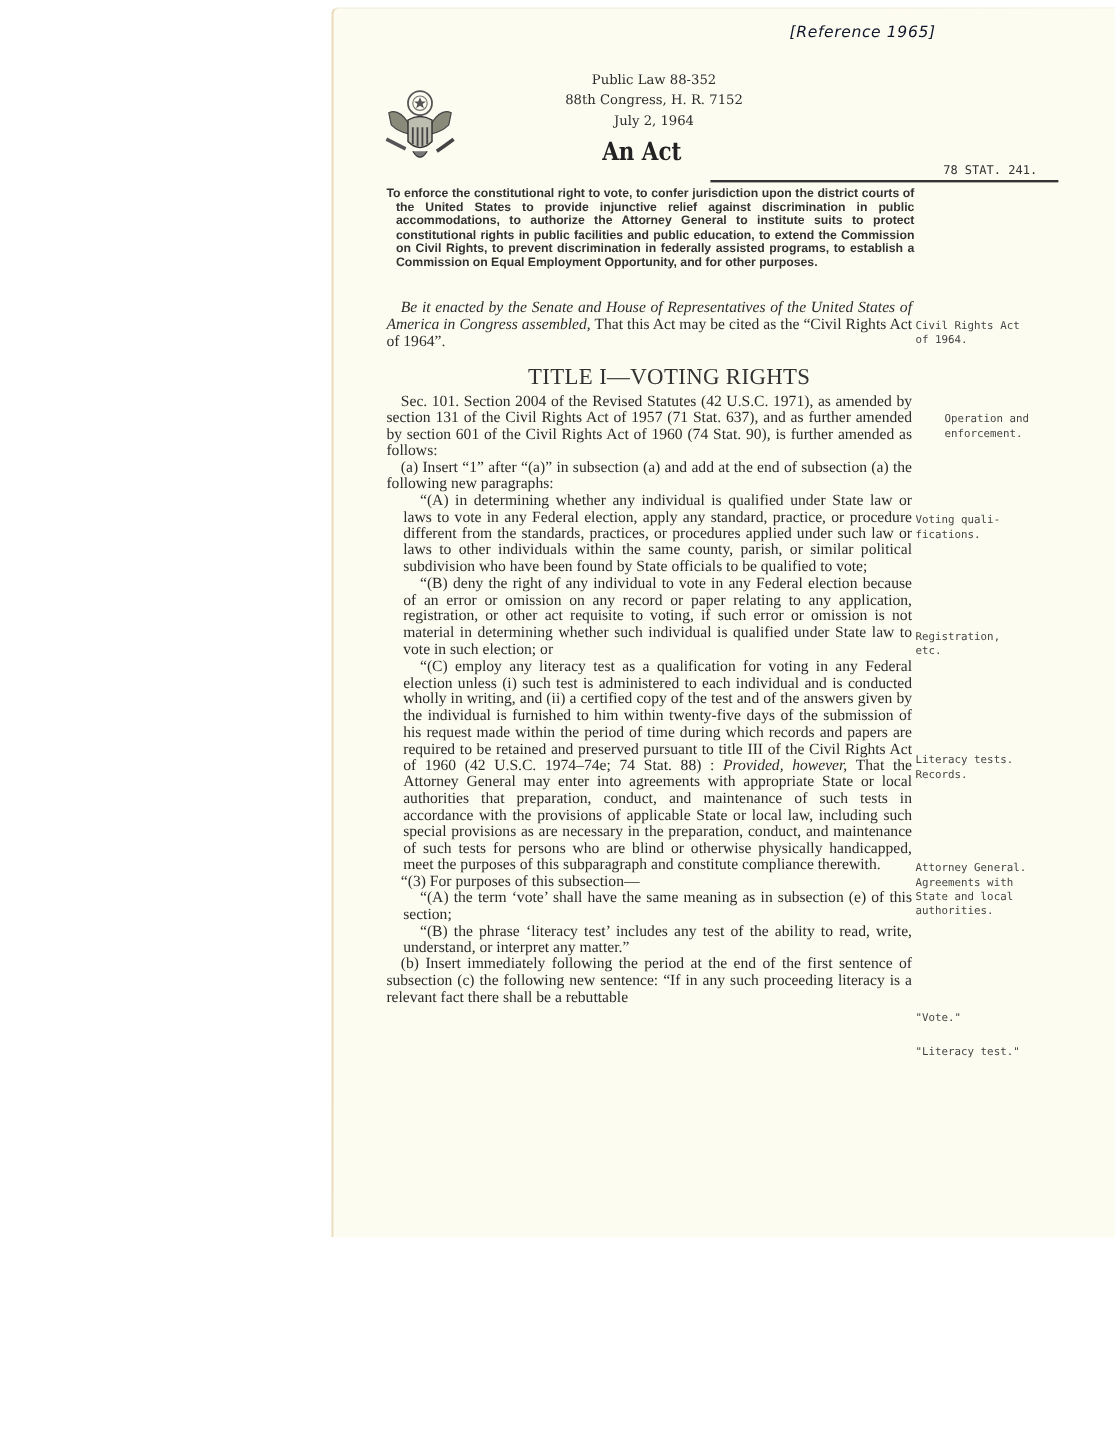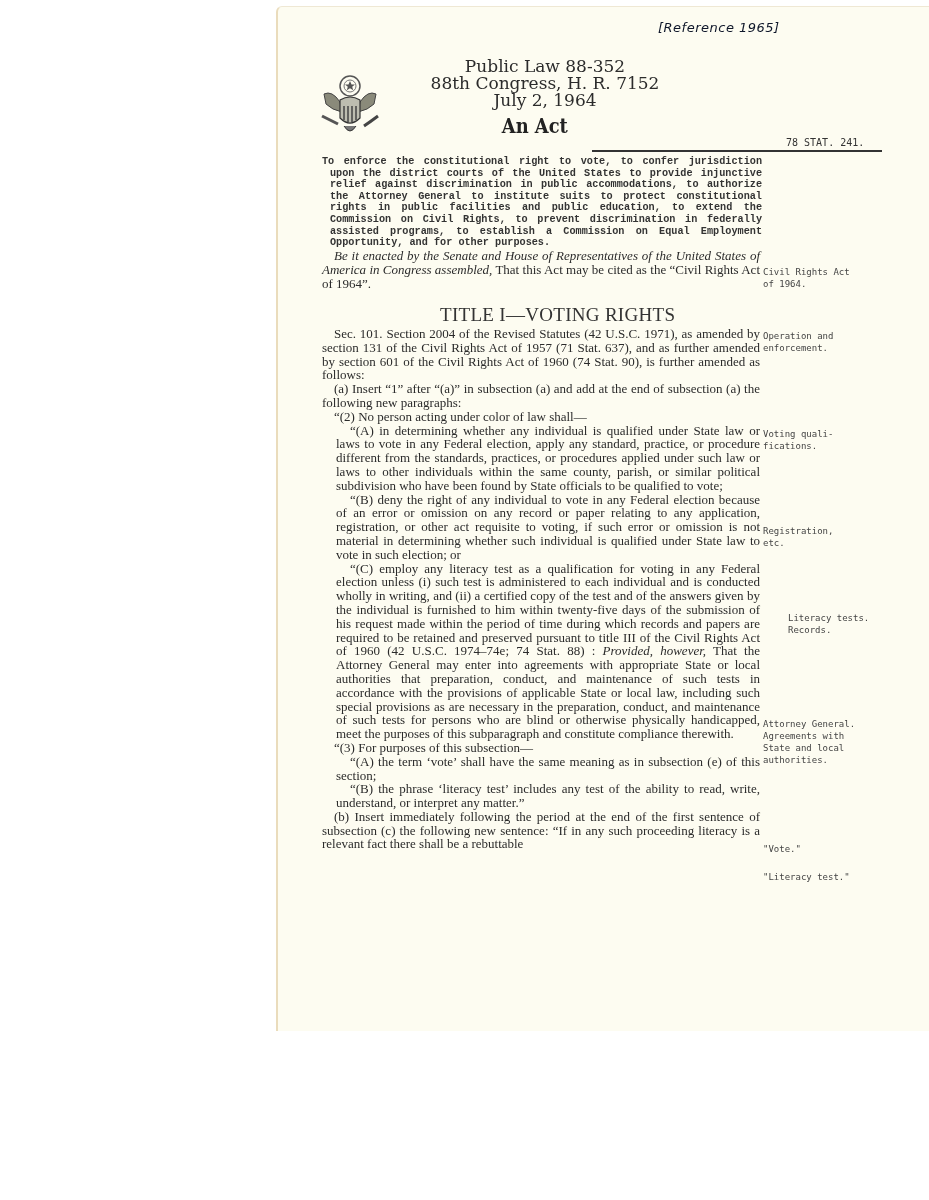--- a/index.html
+++ b/index.html
@@ -1,24 +1,24 @@
 <!DOCTYPE html>
 <html><head>
 <meta charset="utf-8">
 <style>
   html, body { margin:0; padding:0; }
   body { width:929px; height:1200px; background:#ffffff; position:relative; overflow:hidden; font-family:"DejaVu Serif", serif; color:#2a2a2a; }
   .page { position:absolute; left:276px; top:6px; width:660px; height:1024px; background:#fdfcf1; border-left:2px solid #eadcbc; border-top:1px solid #efe8d4; border-radius:6px 0 0 0; }
   .handnote { position:absolute; left:658px; top:20px; font-family:"DejaVu Sans", sans-serif; font-size:13px; color:#0f172a; font-style:italic; letter-spacing:0.5px; }
-  .header { position:absolute; left:410px; top:58px; width:270px; text-align:center; font-family:"DejaVu Serif", serif; font-size:17px; line-height:17px; color:#2b2b2b; }
+  .header { position:absolute; left:410px; top:58px; width:270px; text-align:center; font-family:"DejaVu Serif", serif; font-size:11px; line-height:17px; color:#2b2b2b; }
   .act-title { position:absolute; left:496px; top:113px; font-family:"DejaVu Serif", serif; font-weight:bold; font-size:21px; color:#222; transform:scaleX(0.85); }
   .seal { position:absolute; left:318px; top:72px; width:64px; height:66px; }
   .rule { position:absolute; left:592px; top:150px; width:290px; border-top:2px solid #333; }
   .stat { position:absolute; left:786px; top:137px; font-family:"DejaVu Sans Mono", monospace; font-size:10px; color:#333; }
-  .purpose { position:absolute; left:322px; top:156px; width:440px; font-family:Liberation Mono, monospace; font-weight:bold; font-size:10.2px; line-height:11.6px; color:#333; text-align:justify; }
+  .purpose { position:absolute; left:322px; top:156px; width:440px; font-family:Liberation Sans, sans-serif; font-weight:bold; font-size:10.2px; line-height:11.6px; color:#333; text-align:justify; }
   .purpose .pl { text-indent:-8px; padding-left:8px; }
   .body-text { position:absolute; left:322px; width:438px; font-family:"Liberation Serif", serif; font-size:13px; line-height:13.8px; color:#2b2b2b; text-align:justify; }
   .enact { top:249px; }
   .title1 { position:absolute; left:440px; top:304px; font-family:"Liberation Serif", serif; font-size:19px; letter-spacing:0.3px; color:#333; }
   .sec { top:327px; }
   .p { margin:0; }
   .ind1 { text-indent:12px; }
   .blk2 { padding-left:14px; }
   .blk2 .lead { text-indent:14px; }
   .it { font-style:italic; }
@@ -67,47 +67,46 @@
 <div class="margin-note" style="top:266px;">
   <div>Civil Rights Act</div>
   <div>of 1964.</div>
 </div>
 
 <div class="title1">TITLE I—VOTING RIGHTS</div>
 
 <div class="body-text sec">
   <p class="p ind1">Sec. 101. Section 2004 of the Revised Statutes (42 U.S.C. 1971), as amended by section 131 of the Civil Rights Act of 1957 (71 Stat. 637), and as further amended by section 601 of the Civil Rights Act of 1960 (74 Stat. 90), is further amended as follows:</p>
   <p class="p ind1">(a) Insert “1” after “(a)” in subsection (a) and add at the end of subsection (a) the following new paragraphs:</p>
-  <p class="p ind1">“(2) No person acting under color of law shall—</p>
   <div class="blk2">
     <p class="p lead">“(A) in determining whether any individual is qualified under State law or laws to vote in any Federal election, apply any standard, practice, or procedure different from the standards, practices, or procedures applied under such law or laws to other individuals within the same county, parish, or similar political subdivision who have been found by State officials to be qualified to vote;</p>
     <p class="p lead">“(B) deny the right of any individual to vote in any Federal election because of an error or omission on any record or paper relating to any application, registration, or other act requisite to voting, if such error or omission is not material in determining whether such individual is qualified under State law to vote in such election; or</p>
     <p class="p lead"><span>“(C) employ any literacy test as a qualification for voting in any Federal election unless (i) such test is administered to each individual and is conducted wholly in writing, and (ii) a certified copy of the test and of the answers given by the individual is furnished to him within twenty-five days of the submission of his request made within the period of time during which records and papers are required to be retained and preserved pursuant to title III of the Civil Rights Act of 1960 (42 U.S.C. 1974–74e; 74 Stat. 88) : </span><span class="it">Provided, however,</span><span> That the Attorney General may enter into agreements with appropriate State or local authorities that preparation, conduct, and maintenance of such tests in accordance with the provisions of applicable State or local law, including such special provisions as are necessary in the preparation, conduct, and maintenance of such tests for persons who are blind or otherwise physically handicapped, meet the purposes of this subparagraph and constitute compliance therewith.</span></p>
   </div>
   <p class="p ind1">“(3) For purposes of this subsection—</p>
   <div class="blk2">
     <p class="p lead">“(A) the term ‘vote’ shall have the same meaning as in subsection (e) of this section;</p>
     <p class="p lead">“(B) the phrase ‘literacy test’ includes any test of the ability to read, write, understand, or interpret any matter.”</p>
   </div>
   <p class="p ind1">(b) Insert immediately following the period at the end of the first sentence of subsection (c) the following new sentence: “If in any such proceeding literacy is a relevant fact there shall be a rebuttable</p>
 </div>
 
-<div class="margin-note" style="top:330px;">
+<div class="margin-note" style="top:344px;margin-left:24px;">
   <div>Operation and</div>
   <div>enforcement.</div>
 </div>
 <div class="margin-note" style="top:428px;">
   <div>Voting quali-</div>
   <div>fications.</div>
 </div>
 <div class="margin-note" style="top:525px;">
   <div>Registration,</div>
   <div>etc.</div>
 </div>
-<div class="margin-note" style="top:612px;margin-left:25px;">
+<div class="margin-note" style="top:628px;">
   <div>Literacy tests.</div>
   <div>Records.</div>
 </div>
 <div class="margin-note" style="top:718px;">
   <div>Attorney General.</div>
   <div>Agreements with</div>
   <div>State and local</div>
   <div>authorities.</div>
 </div>
 <div class="margin-note" style="top:843px;">

